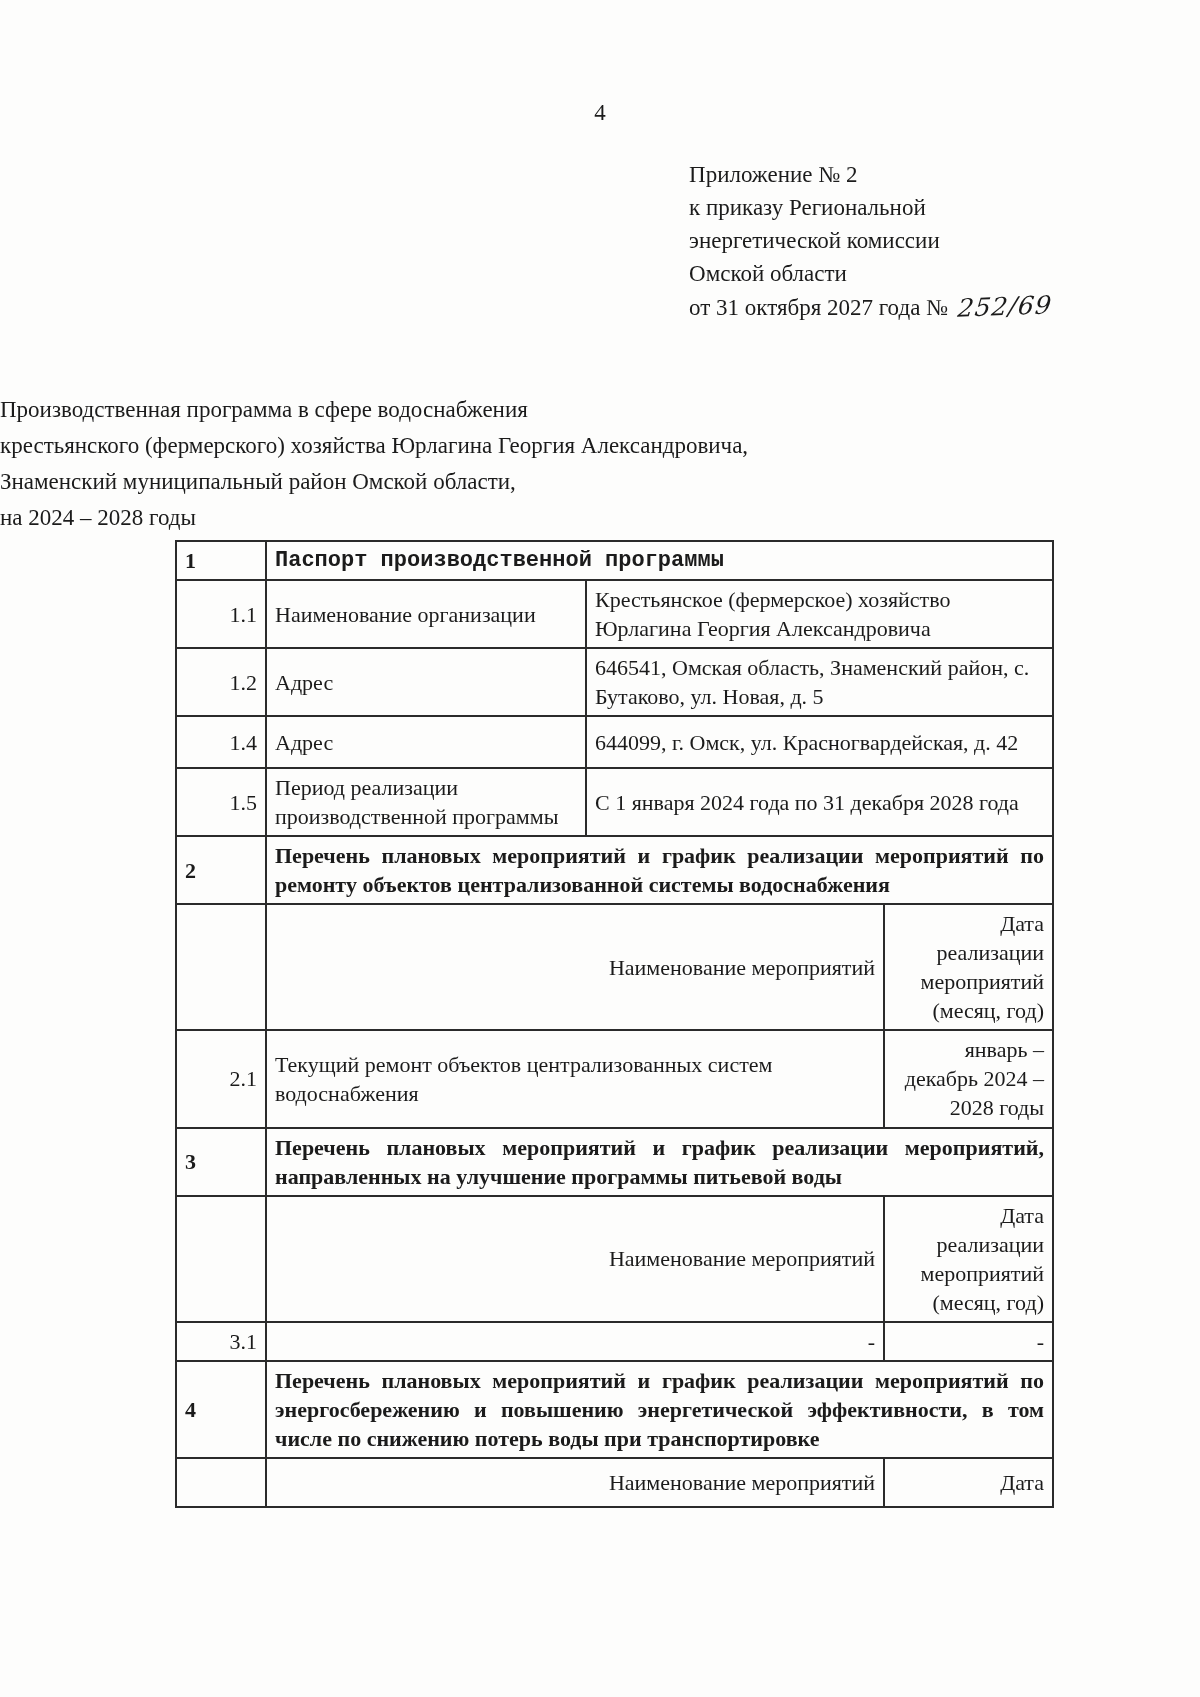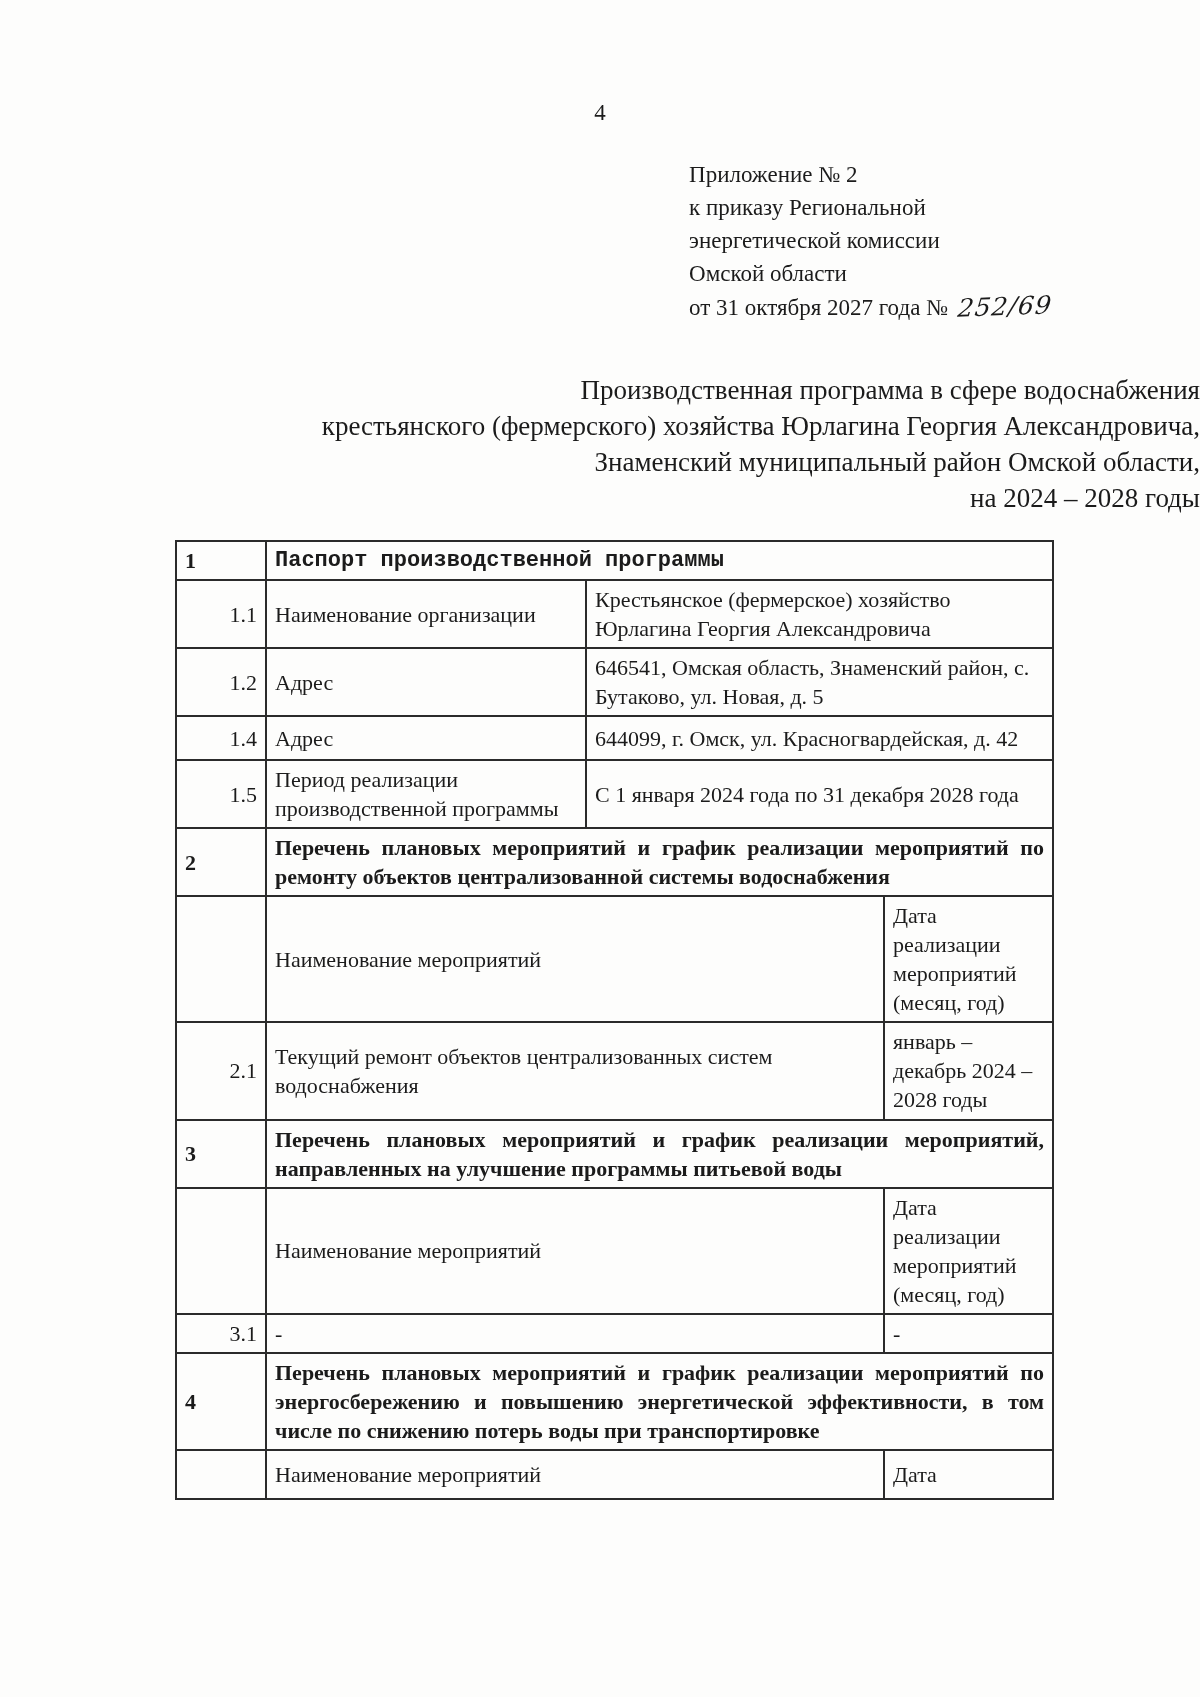--- a/index.html
+++ b/index.html
@@ -32,44 +32,44 @@
     display: inline-block;
     margin-left: 10px;
     font-family: "DejaVu Serif", serif;
     font-style: italic;
     font-size: 25px;
     transform: skewX(-8deg) rotate(-2deg);
     letter-spacing: 1px;
   }
   .doc-title {
     position: absolute;
-    top: 372px; left: 0; right: 0;
-    text-align: right;
-    font-size: 27px;
+    top: 392px; left: 0; right: 0;
+    text-align: left;
+    font-size: 23px;
     line-height: 36px;
   }
   table.main {
     position: absolute;
     top: 540px;
     left: 175px;
     width: 877px;
     border-collapse: collapse;
     table-layout: fixed;
     font-size: 22px;
     line-height: 1.32;
   }
   table.main td {
     border: 2px solid #2b2b2b;
     padding: 4px 8px;
     vertical-align: middle;
   }
   td.num { text-align: right; }
   td.sec { font-weight: bold; text-align: justify; }
   td.sec.left { text-align: left; font-family: Liberation Mono, monospace; }
-  td.c { text-align: left; }
+  td.c { text-align: right; }
   td.val { text-align: left; }
 </style>
 </head>
 <body>
 
 <div class="page">
 
   <div class="page-number">4</div>
 
   <div class="appendix">
@@ -107,21 +107,21 @@
       <td class="val" colspan="2">Крестьянское (фермерское) хозяйство Юрлагина Георгия Александровича</td>
     </tr>
 
     <tr style="height:62px">
       <td class="num">1.2</td>
       <td class="val">Адрес</td>
       <td class="val" colspan="2">646541, Омская область, Знаменский район, с. Бутаково, ул. Новая, д. 5</td>
     </tr>
 
 
-    <tr style="height:44px">
+    <tr style="height:52px">
       <td class="num">1.4</td>
       <td class="val">Адрес</td>
       <td class="val" colspan="2">644099, г. Омск, ул. Красногвардейская, д. 42</td>
     </tr>
 
     <tr style="height:58px">
       <td class="num">1.5</td>
       <td class="val">Период реализации производственной программы</td>
       <td class="val" colspan="2">С 1 января 2024 года по 31 декабря 2028 года</td>
     </tr>

